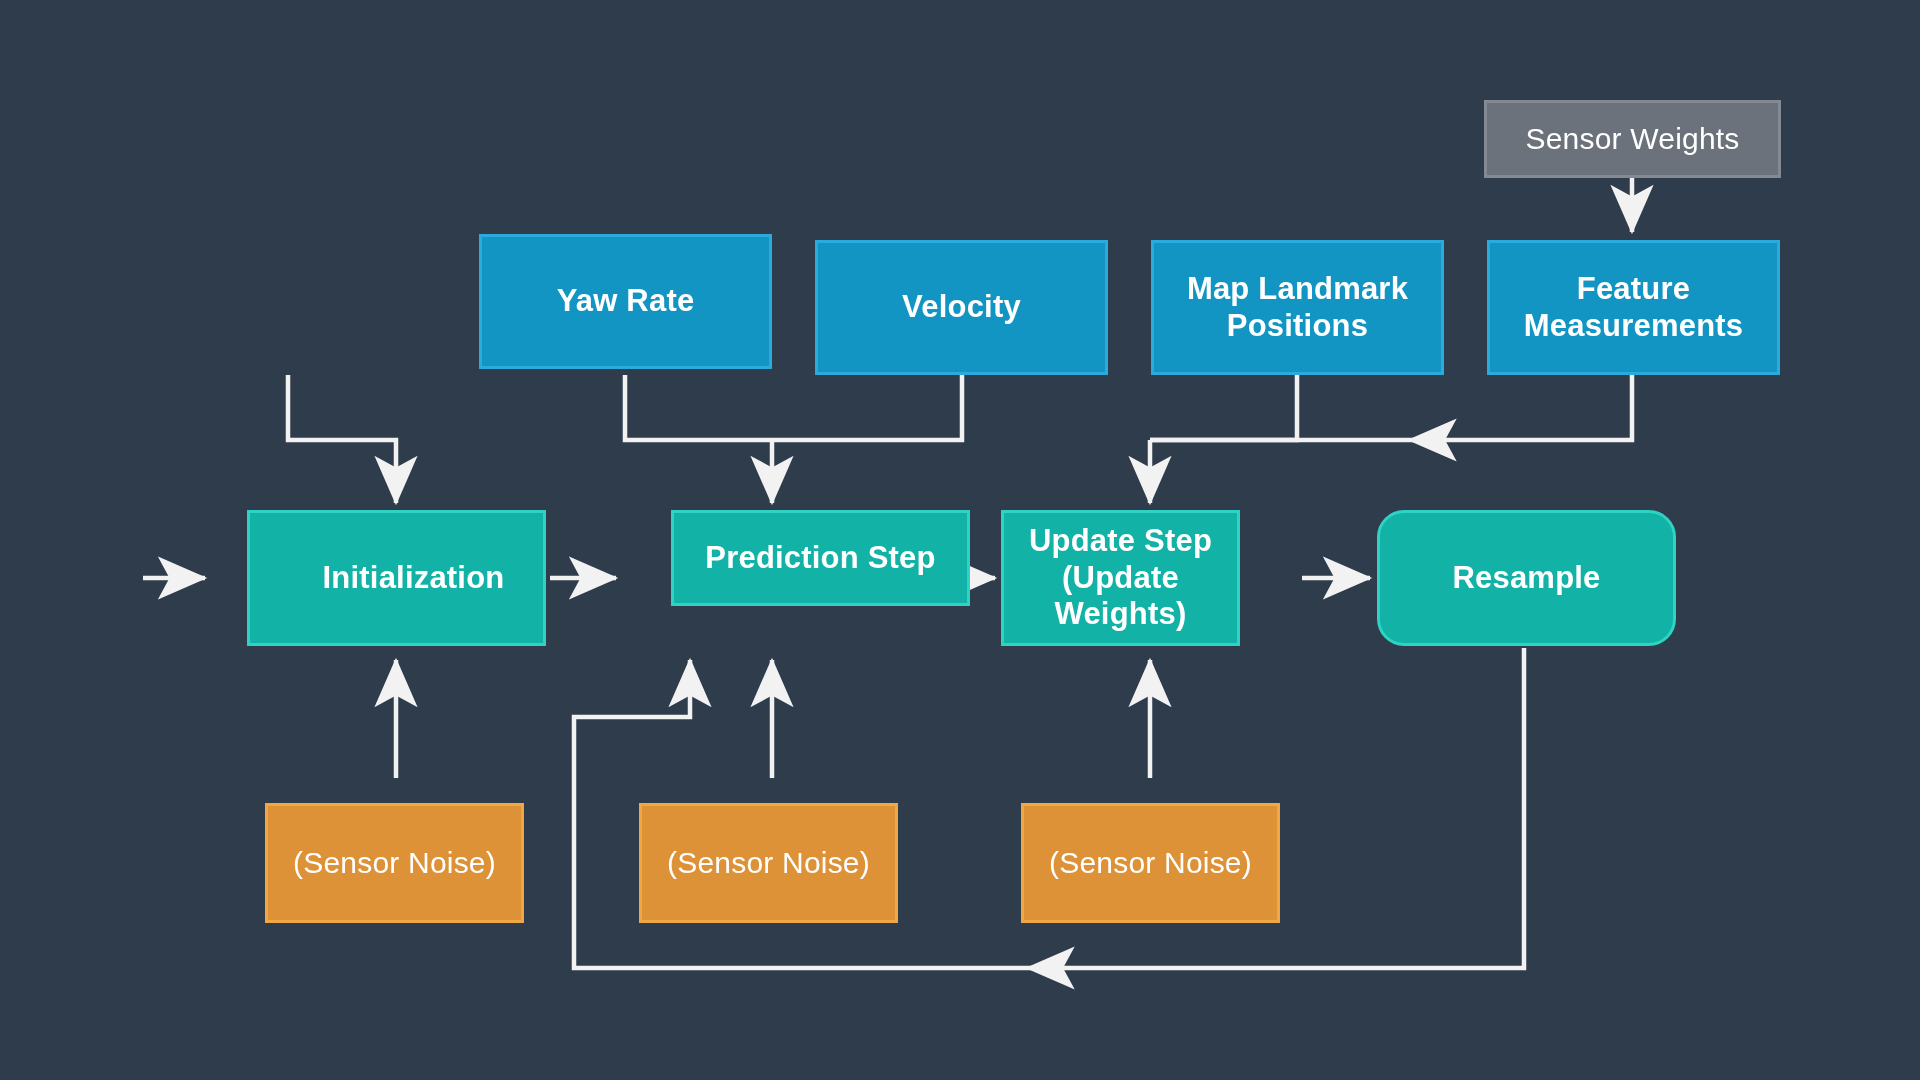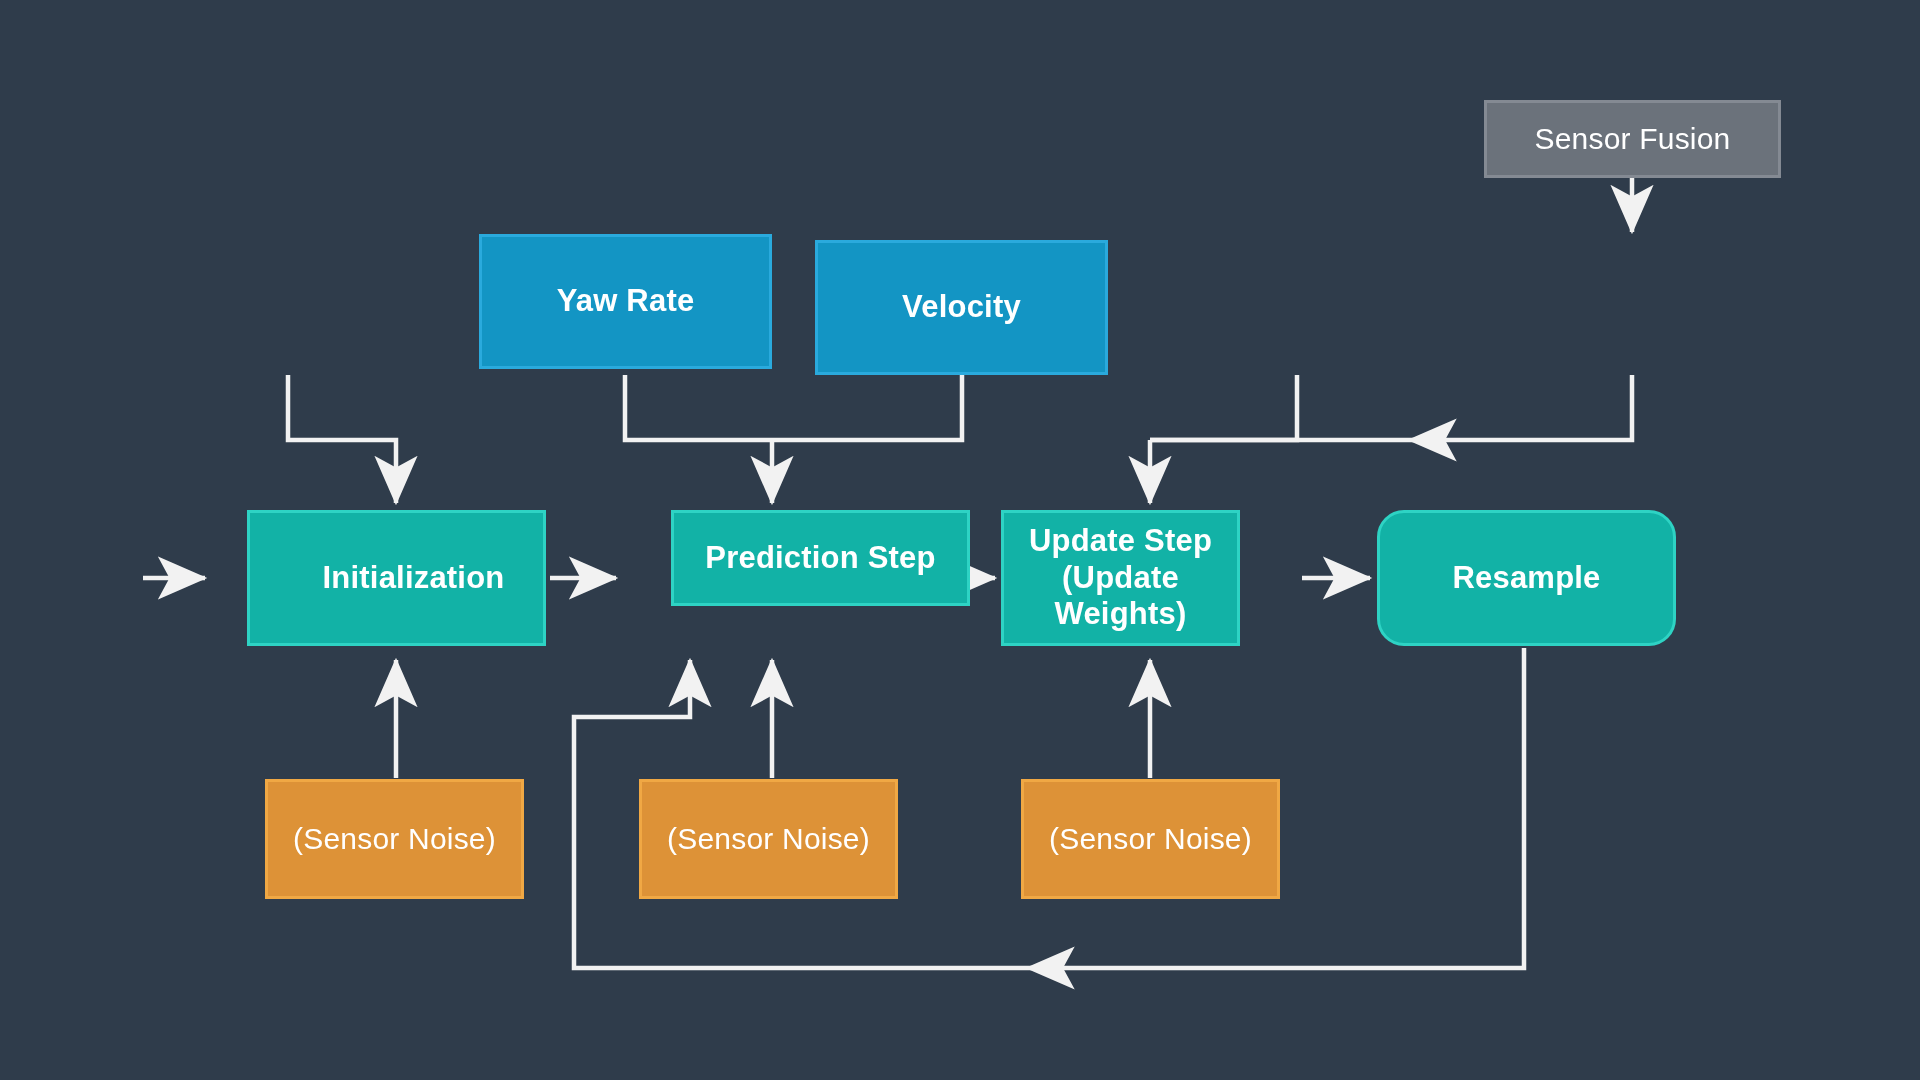--- a/index.html
+++ b/index.html
@@ -47,20 +47,21 @@
     font-size: 31px;
     font-weight: 700;
     letter-spacing: 0.2px;
   }
   .node-noise {
     background: #dd9237;
     border: 3px solid #f0a844;
     font-size: 30px;
     font-weight: 400;
     letter-spacing: 0.2px;
+    margin-top: 24px;
   }
   .node-group {
     background: #6b727b;
     border: 3px solid #848a93;
     font-size: 30px;
     font-weight: 400;
     letter-spacing: 0.2px;
   }
 </style>
 </head>
@@ -110,28 +111,32 @@
       <path d="M772,778 L772,660" marker-end="url(#ah)"></path>
 
       <path d="M1150,778 L1150,660" marker-end="url(#ah)"></path>
 
       <path d="M1524,648 L1524,968 L1050,968" marker-end="url(#ah-mid)"></path>
       <path d="M1058,968 L574,968 L574,717 L690,717 L690,660" marker-end="url(#ah)"></path>
 
     </g>
   </svg>
 
-  <div class="node node-group" style="left:1484px; top:100px; width:297px; height:78px;">Sensor Fusion</div>
+  <div class="node node-group" style="left:1484px; top:100px; width:297px; height:78px;">Sensor Weights</div>
 
 
   <div class="node node-input" style="left:479px; top:234px; width:293px; height:135px;">Yaw Rate</div>
 
   <div class="node node-input" style="left:815px; top:240px; width:293px; height:135px;">Velocity</div>
 
+  <div class="node node-input" style="left:1151px; top:240px; width:293px; height:135px;">Map Landmark
+Positions</div>
 
+  <div class="node node-input" style="left:1487px; top:240px; width:293px; height:135px;">Feature
+Measurements</div>
 
   <div class="node node-process" style="left:247px; top:510px; width:299px; height:136px;padding-left:34px;">Initialization</div>
 
   <div class="node node-process" style="left:623px; top:510px; width:299px; height:96px;margin-left:48px;">Prediction Step</div>
 
   <div class="node node-process" style="left:1001px; top:510px; width:239px; height:136px;">Update Step
 (Update Weights)</div>
 
   <div class="node node-process" style="left:1377px; top:510px; width:299px; height:136px;border-radius:27px;">Resample</div>
 

